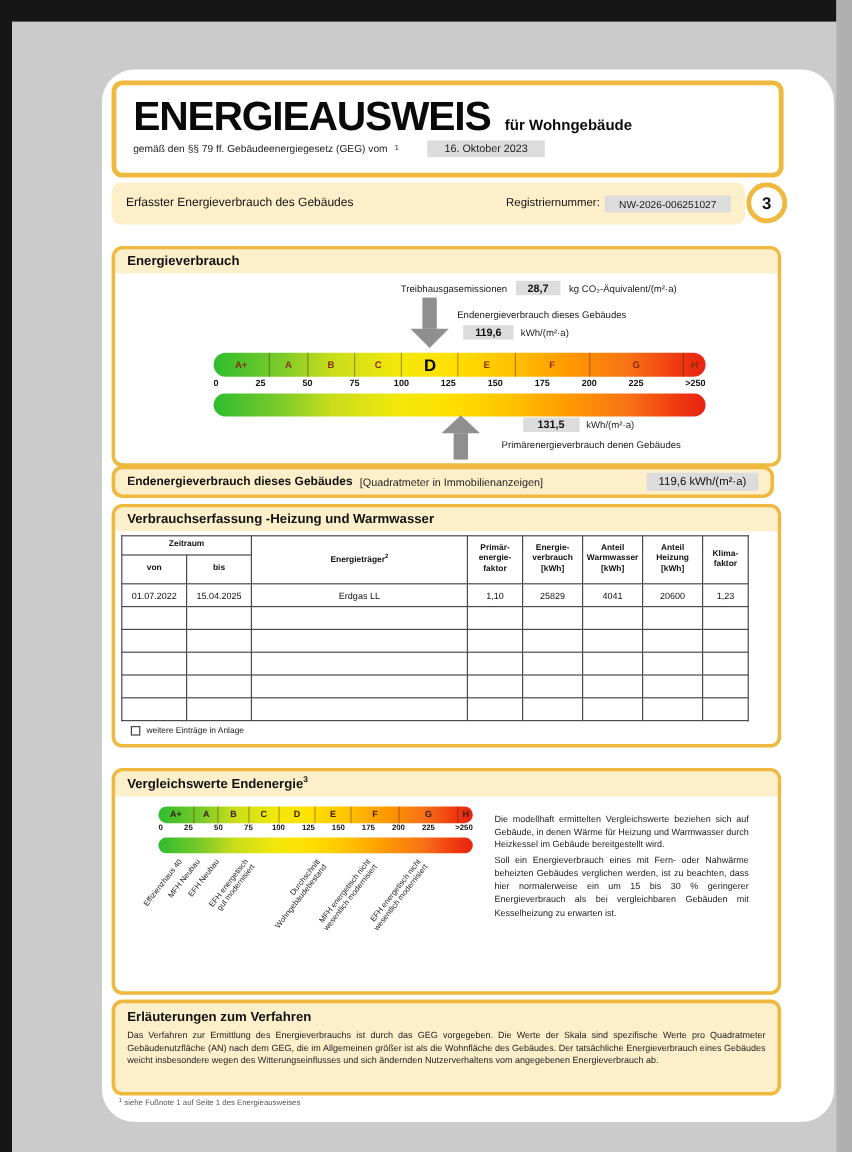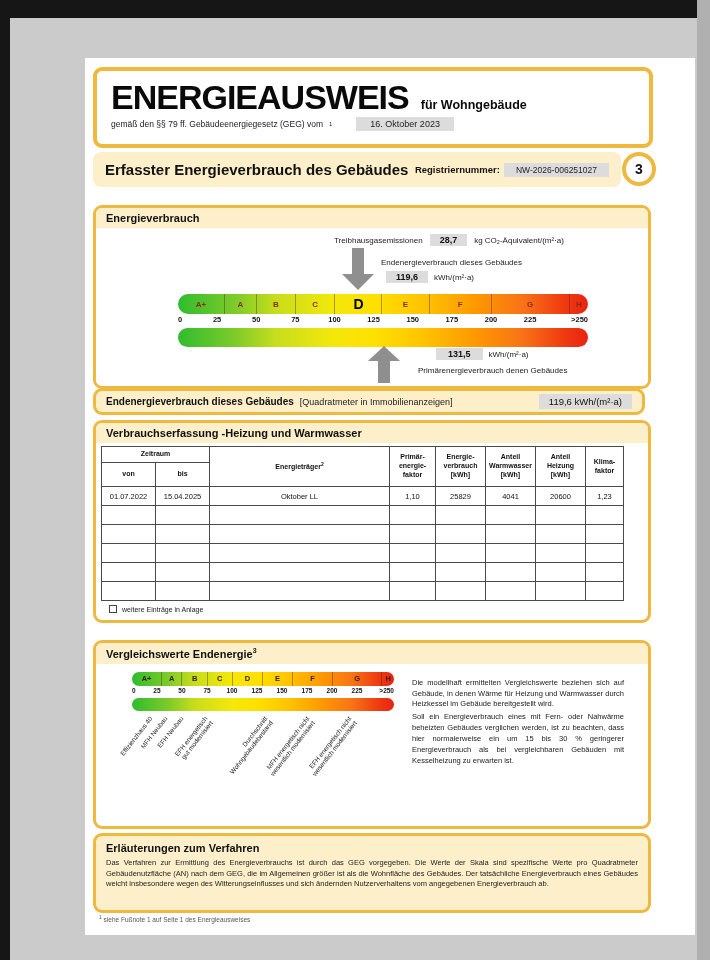--- a/index.html
+++ b/index.html
@@ -1,41 +1,41 @@
 <!DOCTYPE html>
 <html><head>
 <meta charset="utf-8">
 <style>
   html,body{margin:0;padding:0;}
   body{font-family:"Liberation Sans", sans-serif; background:#888;}
   .screen{position:relative;width:710px;height:960px;background:#cbcbcb;overflow:hidden;}
   .strip-top{position:absolute;left:0;top:0;width:697px;height:18px;background:#161616;}
   .strip-left{position:absolute;left:0;top:0;width:10px;height:960px;background:#161616;}
   .strip-right{position:absolute;left:697px;top:0;width:13px;height:960px;background:#b0b0b0;}
-  .page{position:absolute;left:85px;top:58px;width:610px;height:877px;background:#ffffff;}
+  .page{position:absolute;left:85px;top:58px;width:610px;height:877px;background:#ffffff;border-radius:27px;}
 
   
   .gbox{position:absolute;left:8px;width:552px;border:3px solid #EFB83E;border-radius:9px;background:#fff;overflow:hidden;}
   .gbox .bar{background:#FCEFC9;padding:4px 10px;font-size:11px;font-weight:bold;color:#111;}
   .vbox{display:inline-block;background:#DCDCDC;text-align:center;}
 
   
   .hdr{top:9px;height:73px;border-width:4px;}
   .hdr-inner{padding:8px 14px 0 14px;}
   .hdr-title-row{display:flex;align-items:baseline;gap:12px;}
   .hdr-title{font-size:34px;font-weight:800;letter-spacing:-1px;color:#0a0a0a;line-height:36px;}
   .hdr-sub{font-size:12.5px;font-weight:bold;color:#0a0a0a;}
   .hdr-law{margin-top:2px;font-size:8.5px;color:#222;display:flex;align-items:center;gap:6px;}
   .hdr-law sup{font-size:6px;}
   .date-box{padding:2px 14px;font-size:9px;color:#222;margin-left:18px;}
 
   
   .regbar{position:absolute;left:8px;top:94px;width:528px;height:35px;background:#FCEFC9;border-radius:8px;display:flex;align-items:center;padding:0 12px;box-sizing:border-box;}
-  .reg-label{font-size:15px;font-weight:bold;color:#111;}
-  .reg-num-label{font-size:9.5px;font-weight:bold;color:#111;margin-left:auto;}
+  .reg-label{font-size:10px;font-weight:normal;color:#111;}
+  .reg-num-label{font-size:9.5px;font-weight:normal;color:#111;margin-left:auto;}
   .reg-num-box{margin-left:4px;padding:2px 12px;font-size:8.5px;color:#222;}
   .page-circle{position:absolute;left:537px;top:94px;width:34px;height:34px;border:4px solid #EFB83E;border-radius:50%;background:#fff;box-sizing:border-box;display:flex;align-items:center;justify-content:center;font-size:14px;font-weight:bold;color:#111;}
 
   
   .cons{top:147px;height:178px;}
   .cons-body{position:relative;height:156px;background:#fff;}
   .ghg-row{position:absolute;top:6px;left:238px;display:flex;align-items:center;gap:7px;}
   .ghg-label{font-size:8px;color:#222;}
   .ghg-box{padding:1px 10px;font-size:9px;font-weight:bold;color:#111;}
   .ghg-unit{font-size:8px;color:#222;}
@@ -244,21 +244,21 @@
             <th rowspan="2">Klima-
 faktor</th>
           </tr>
           <tr class="rh2">
             <th>von</th>
             <th>bis</th>
           </tr>
           <tr>
             <td>01.07.2022</td>
             <td>15.04.2025</td>
-            <td>Oktober LL</td>
+            <td>Erdgas LL</td>
             <td>1,10</td>
             <td>25829</td>
             <td>4041</td>
             <td>20600</td>
             <td>1,23</td>
           </tr>
           <tr>
                 <td></td>
                 <td></td>
                 <td></td>

